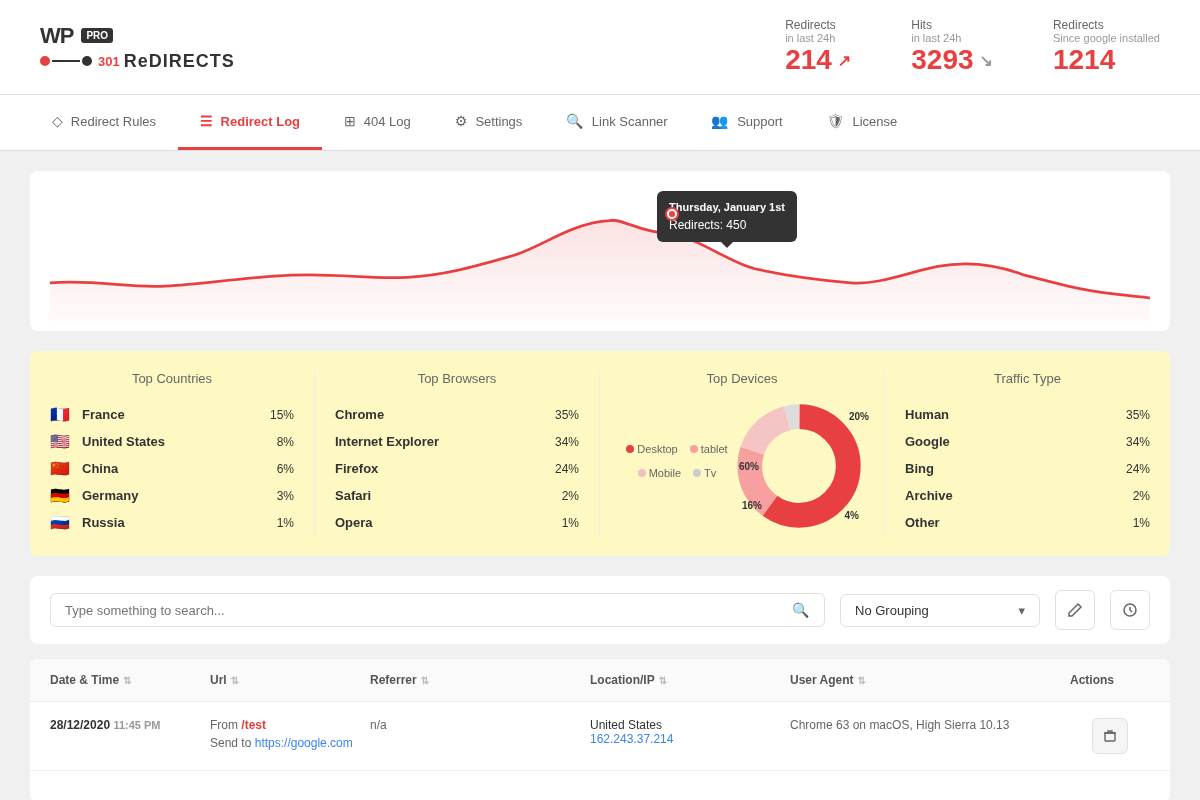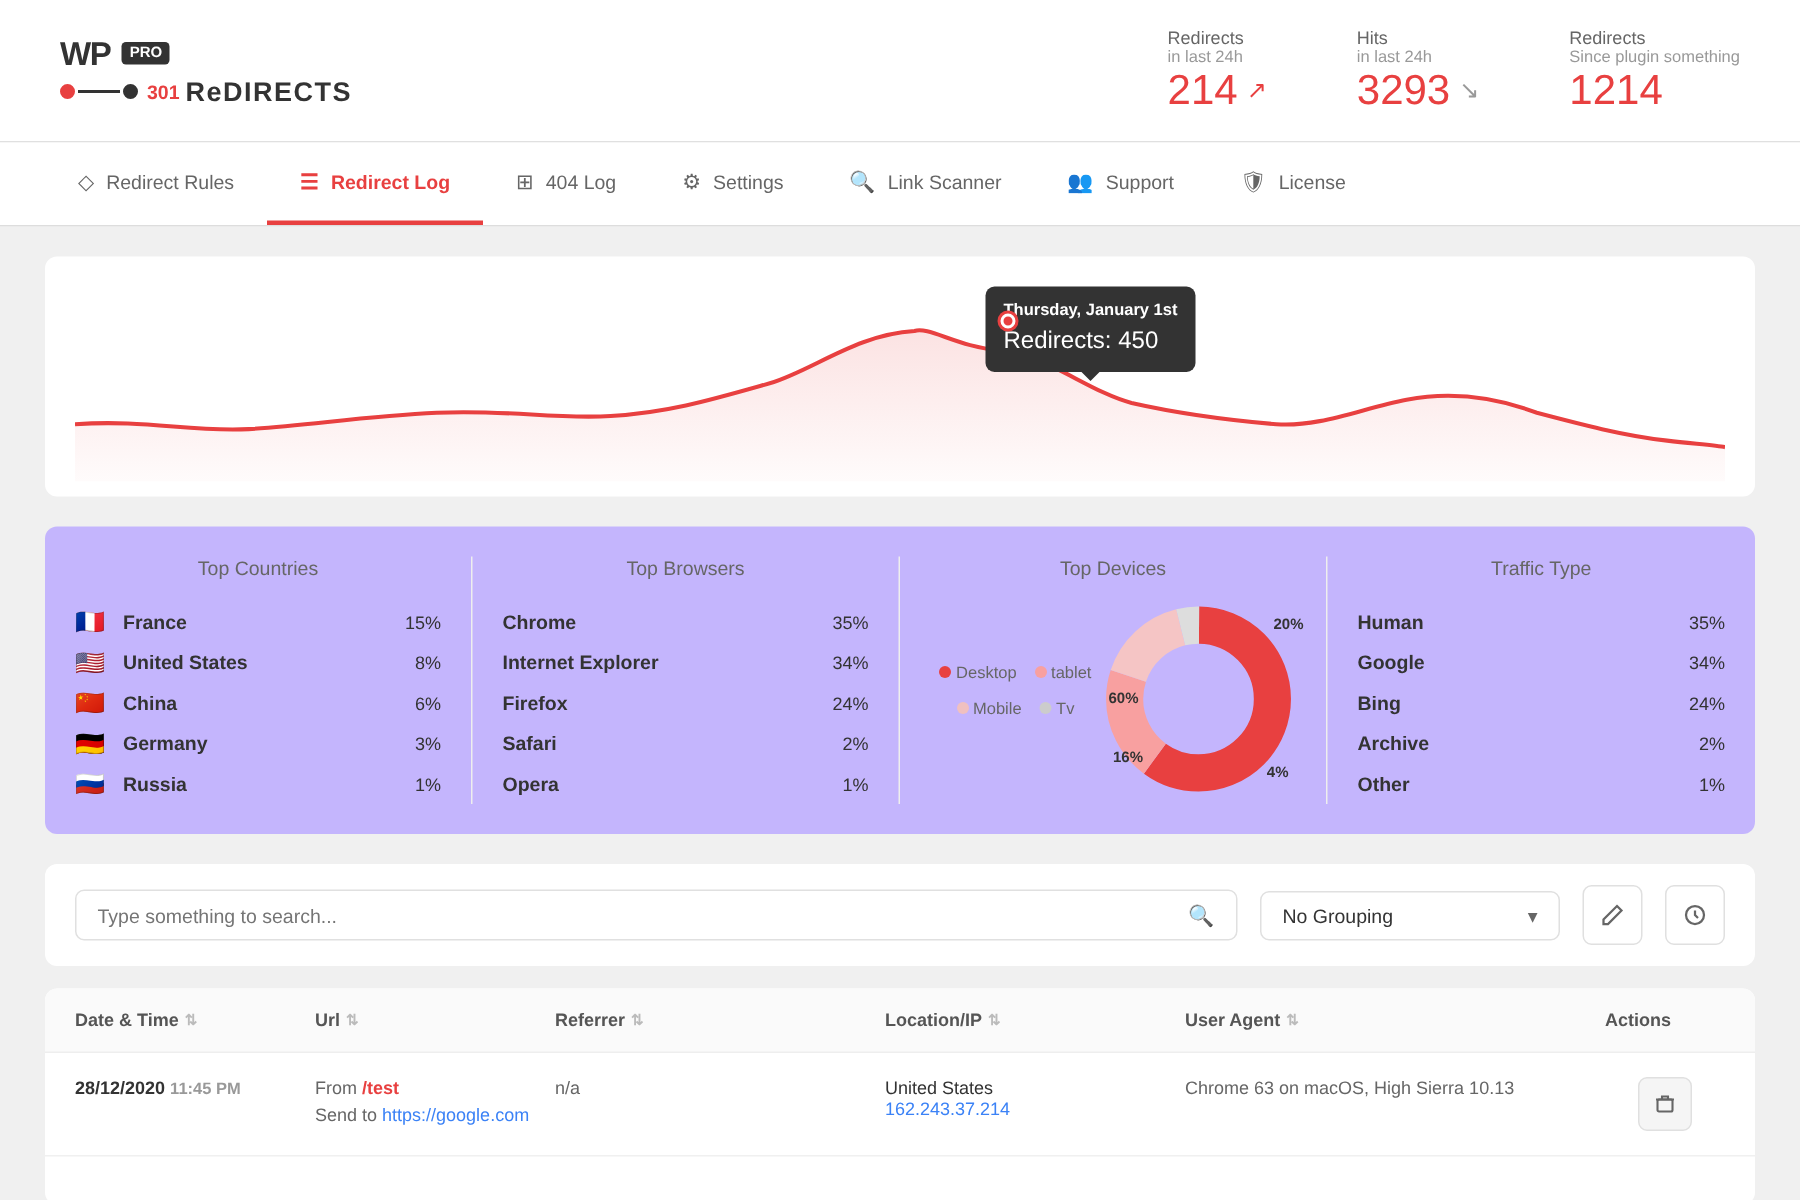--- a/index.html
+++ b/index.html
@@ -11,41 +11,41 @@
     .logo-wp { font-size: 22px; font-weight: 900; color: #333; letter-spacing: -1px; }
     .logo-pro { background: #333; color: #fff; font-size: 10px; font-weight: 700; padding: 2px 5px; border-radius: 3px; }
     .logo-dot-line { display: flex; align-items: center; gap: 2px; }
     .logo-301 { font-size: 13px; font-weight: 700; color: #e84040; }
     .logo-circle { width: 10px; height: 10px; border-radius: 50%; border: 2px solid #e84040; }
 
     .stats { display: flex; gap: 60px; margin-left: auto; }
     .stat-item { text-align: left; }
     .stat-label { font-size: 12px; color: #666; font-weight: 400; }
     .stat-sublabel { font-size: 11px; color: #999; }
-    .stat-value { font-size: 28px; font-weight: 400; color: #e84040; display: flex; align-items: center; gap: 6px; justify-content: space-between; }
+    .stat-value { font-size: 28px; font-weight: 700; color: #e84040; display: flex; align-items: center; gap: 6px; justify-content: space-between; }
     .stat-arrow { font-size: 16px; }
     .stat-arrow-up { color: #e84040; }
     .stat-arrow-down { color: #999; }
 
     .tabs-bar { background: #fff; padding: 0 30px; border-bottom: 1px solid #ddd; margin-bottom: 20px; }
     .tabs { display: flex; }
     .tab { padding: 18px 22px; font-size: 13px; color: #666; cursor: pointer; border-bottom: 3px solid transparent; display: flex; align-items: center; gap: 8px; white-space: nowrap; }
     .tab.active { color: #e84040; border-bottom: 3px solid #e84040; font-weight: 600; }
     .tab-icon { font-size: 14px; }
 
     .main { padding: 0 30px 30px; }
 
     .chart-container { background: #fff; border-radius: 8px; padding: 20px; margin-bottom: 20px; position: relative; height: 160px; overflow: hidden; }
     .chart-tooltip { position: absolute; top: 20px; left: 55%; background: #333; color: #fff; padding: 8px 12px; border-radius: 6px; font-size: 12px; line-height: 1.5; }
     .chart-tooltip::after { content: ''; position: absolute; bottom: -6px; left: 50%; transform: translateX(-50%); border: 6px solid transparent; border-bottom: none; border-top-color: #333; }
     .chart-dot { position: absolute; top: 38px; left: calc(55% + 10px); width: 10px; height: 10px; background: #e84040; border: 2px solid #fff; border-radius: 50%; box-shadow: 0 0 0 2px #e84040; }
 
     svg.chart-line { width: 100%; height: 120px; display: block; margin-top: 10px; }
 
-    .stats-row { display: grid; grid-template-columns: 1fr 1fr 1fr 1fr; background: #c4b5fd; border-radius: 8px; margin-bottom: 20px; padding: 20px 0; }
+    .stats-row { display: grid; grid-template-columns: 1fr 1fr 1fr 1fr; background: #fef9c3; border-radius: 8px; margin-bottom: 20px; padding: 20px 0; }
     .stats-section { padding: 0 20px; border-right: 1px solid #eee; }
     .stats-section:last-child { border-right: none; }
     .stats-section h3 { font-size: 13px; font-weight: 500; color: #666; margin-bottom: 15px; text-align: center; }
 
     .country-row, .browser-row, .traffic-row { display: flex; align-items: center; padding: 6px 0; }
     .country-flag { width: 22px; height: 15px; margin-right: 10px; display: inline-flex; align-items: center; font-size: 16px; }
     .country-name { flex: 1; font-weight: 600; font-size: 13px; }
     .country-pct, .browser-pct, .traffic-pct { color: #333; font-size: 12px; min-width: 35px; text-align: right; }
     .browser-name { flex: 1; font-weight: 600; font-size: 13px; }
     .traffic-name { flex: 1; font-weight: 600; font-size: 13px; }
@@ -120,21 +120,21 @@
     <div class="stat-item">
       <div class="stat-label">Hits</div>
       <div class="stat-sublabel">in last 24h</div>
       <div class="stat-value">
         <span>3293</span>
         <span class="stat-arrow stat-arrow-down">↘</span>
       </div>
     </div>
     <div class="stat-item">
       <div class="stat-label">Redirects</div>
-      <div class="stat-sublabel">Since plugin something</div>
+      <div class="stat-sublabel">Since google installed</div>
       <div class="stat-value">
         <span>1214</span>
       </div>
     </div>
   </div>
 </div>
 
 <div class="tabs-bar">
   <div class="tabs">
     <div class="tab">
@@ -166,21 +166,21 @@
       <span>License</span>
     </div>
   </div>
 </div>
 
 <div class="main">
 
   <div class="chart-container">
     <div class="chart-tooltip">
       <div style="font-weight:600;font-size:11px;">Thursday, January 1st</div>
-      <div style="font-size:16px;">Redirects: 450</div>
+      <div style="font-size:12px;">Redirects: 450</div>
     </div>
     <div class="chart-dot"></div>
     <svg class="chart-line" viewBox="0 0 1140 110" preserveAspectRatio="none">
       <defs>
         <linearGradient id="chartGrad" x1="0" y1="0" x2="0" y2="1">
           <stop offset="0%" stop-color="#e84040" stop-opacity="0.15"></stop>
           <stop offset="100%" stop-color="#e84040" stop-opacity="0.02"></stop>
         </linearGradient>
       </defs>
       <path d="M0,75 C50,72 80,80 120,78 C160,76 200,70 250,68 C300,66 330,72 370,70 C410,68 440,60 480,50 C510,42 540,20 580,18 C590,15 610,28 640,30 C670,32 700,55 730,62 C760,68 790,72 830,75 C860,77 890,65 920,60 C950,55 980,58 1010,68 C1040,75 1070,82 1100,85 C1120,87 1135,88 1140,89" fill="none" stroke="#e84040" stroke-width="2.5"></path>

